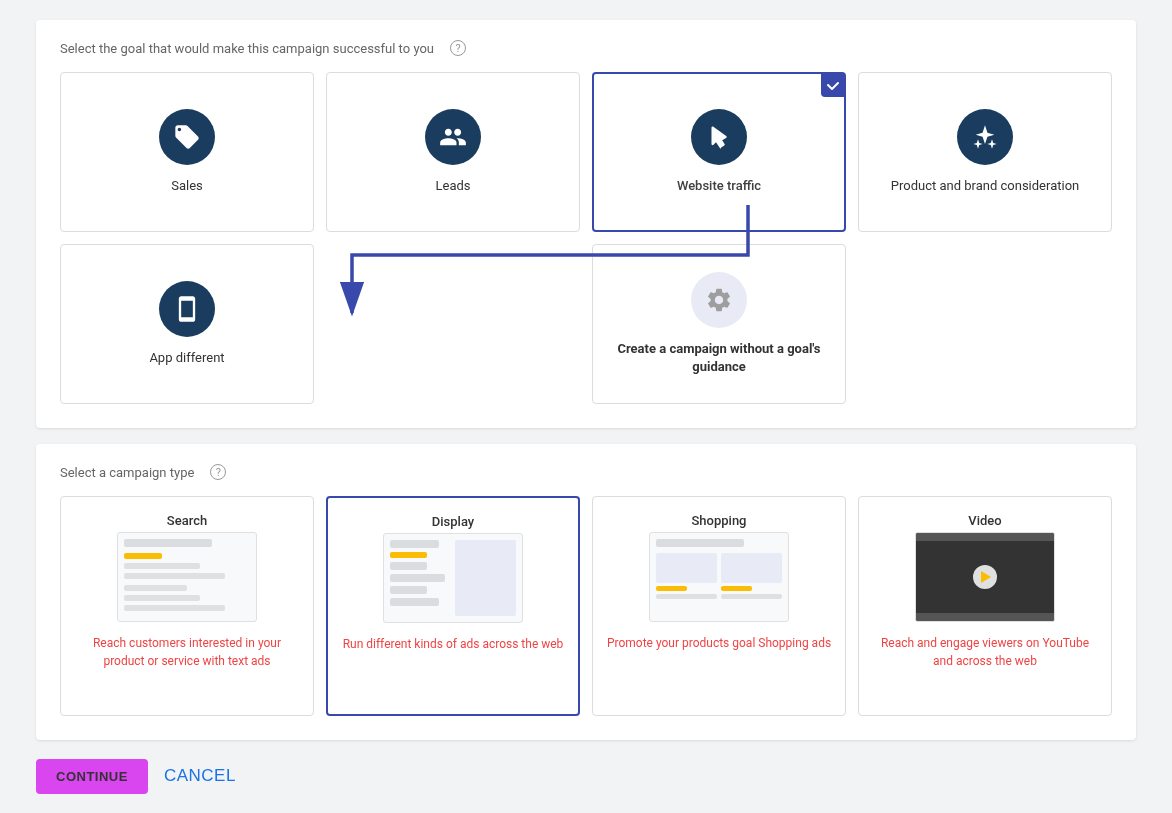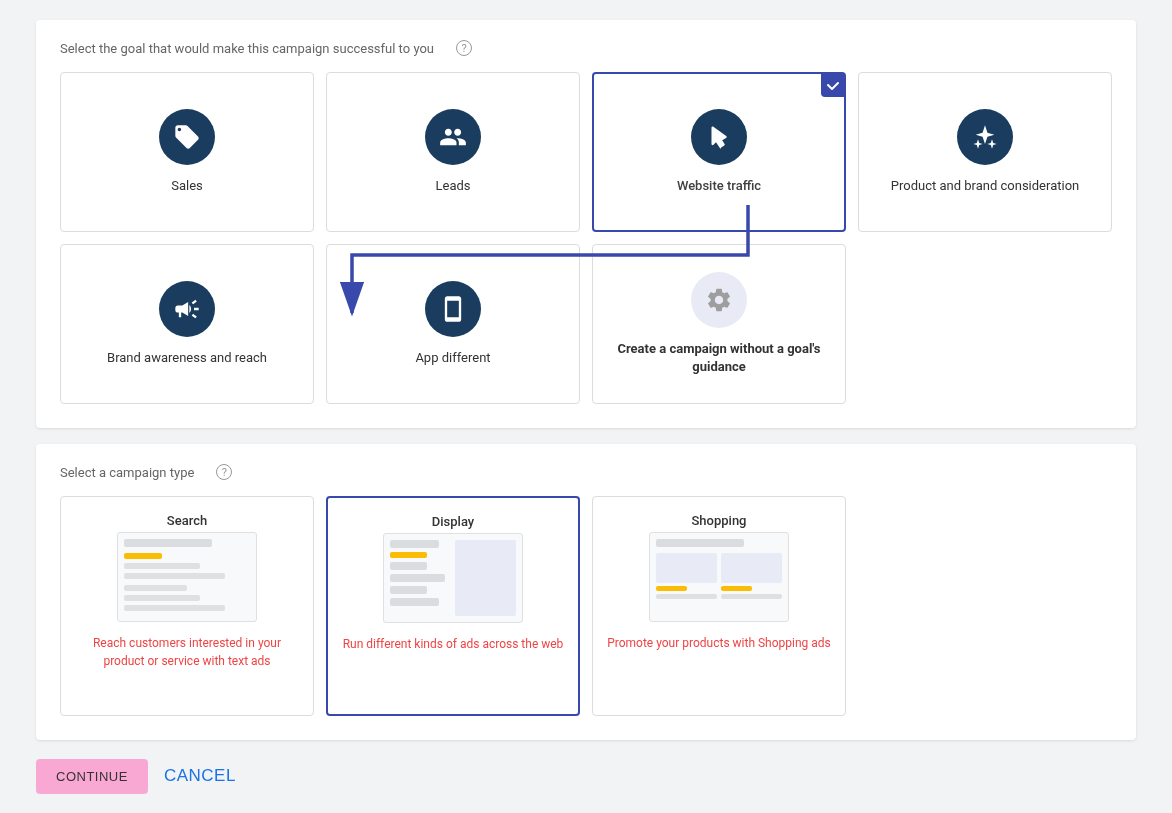--- a/index.html
+++ b/index.html
@@ -24,21 +24,21 @@
       margin-bottom: 16px;
       box-shadow: 0 1px 3px rgba(0,0,0,0.1);
     }
 
     .section-label {
       font-size: 13px;
       color: #666;
       margin-bottom: 16px;
       display: flex;
       align-items: center;
-      gap: 22px;
+      gap: 16px;
     }
 
     .help-icon {
       width: 16px;
       height: 16px;
       border: 1px solid #999;
       border-radius: 50%;
       display: inline-flex;
       align-items: center;
       justify-content: center;
@@ -302,26 +302,26 @@
 
     
     .bottom-actions {
       display: flex;
       gap: 12px;
       margin-top: 16px;
       align-items: center;
     }
 
     .btn-continue {
-      background: #f9a8d4;
+      background: #d946ef;
       border: none;
       border-radius: 4px;
       padding: 10px 20px;
       font-size: 13px;
-      font-weight: 400;
+      font-weight: 700;
       color: #333;
       cursor: pointer;
       letter-spacing: 0.5px;
       text-transform: uppercase;
     }
 
     .btn-cancel {
       background: none;
       border: none;
       color: #1a73e8;
@@ -400,29 +400,20 @@
         <div class="goal-card">
           <div class="goal-icon-circle">
 
             <svg width="28" height="28" viewBox="0 0 24 24" fill="white" xmlns="http://www.w3.org/2000/svg">
               <path d="M12 2l2.09 6.26L20 10l-5.91 1.74L12 18l-2.09-6.26L4 10l5.91-1.74L12 2zM18 14l1.04 3.12L22 18l-2.96.88L18 22l-1.04-3.12L14 18l2.96-.88L18 14zM6 14l1.04 3.12L10 18l-2.96.88L6 22l-1.04-3.12L2 18l2.96-.88L6 14z"></path>
             </svg>
           </div>
           <span class="goal-card-label">Product and brand consideration</span>
         </div>
 
-        <div class="goal-card">
-          <div class="goal-icon-circle">
-
-            <svg width="28" height="28" viewBox="0 0 24 24" fill="white" xmlns="http://www.w3.org/2000/svg">
-              <path d="M18 11v2h4v-2h-4zm-2 6.61c.96.71 2.21 1.65 3.2 2.39.4-.53.8-1.07 1.2-1.6-.99-.74-2.24-1.68-3.2-2.4-.4.54-.8 1.08-1.2 1.61zM20.4 5.6c-.4-.53-.8-1.07-1.2-1.6-.99.74-2.24 1.68-3.2 2.4.4.53.8 1.07 1.2 1.6.96-.72 2.21-1.65 3.2-2.4zM4 9c-1.1 0-2 .9-2 2v2c0 1.1.9 2 2 2h1v4h2v-4h1l5 3V6L8 9H4zm11.5 3c0-1.33-.58-2.53-1.5-3.35v6.69c.92-.81 1.5-2.01 1.5-3.34z"></path>
-            </svg>
-          </div>
-          <span class="goal-card-label">Brand awareness and reach</span>
-        </div>
 
         <div class="goal-card">
           <div class="goal-icon-circle">
 
             <svg width="28" height="28" viewBox="0 0 24 24" fill="white" xmlns="http://www.w3.org/2000/svg">
               <path d="M17 1.01L7 1c-1.1 0-2 .9-2 2v18c0 1.1.9 2 2 2h10c1.1 0 2-.9 2-2V3c0-1.1-.9-1.99-2-1.99zM17 19H7V5h10v14z"></path>
             </svg>
           </div>
           <span class="goal-card-label">App different</span>
         </div>
@@ -488,23 +479,34 @@
                 <div class="shop-line yellow"></div>
                 <div class="shop-line w80"></div>
               </div>
               <div class="shop-item">
                 <div class="shop-img-mock"></div>
                 <div class="shop-line yellow"></div>
                 <div class="shop-line w80"></div>
               </div>
             </div>
           </div>
-          <div class="campaign-card-desc">Promote your products with Shopping ads</div>
-        </div>
-
+          <div class="campaign-card-desc">Promote your products goal Shopping ads</div>
+        </div>
+
+        <div class="campaign-card">
+          <div class="campaign-card-title">Video</div>
+          <div class="ad-preview video-preview">
+            <div class="video-top-bar"></div>
+            <div class="play-btn">
+              <div class="play-triangle"></div>
+            </div>
+            <div class="video-bottom-bar"></div>
+          </div>
+          <div class="campaign-card-desc">Reach and engage viewers on YouTube and across the web</div>
+        </div>
 
       </div>
     </div>
 
     <svg class="arrow-overlay" viewBox="0 0 1100 120" height="120" style="top: 185px; position: absolute; left: 0; width: 100%;">
       <defs>
         <marker id="arrowhead" markerWidth="10" markerHeight="7" refX="9" refY="3.5" orient="auto">
           <polygon points="0 0, 10 3.5, 0 7" fill="#3949ab"></polygon>
         </marker>
       </defs>

